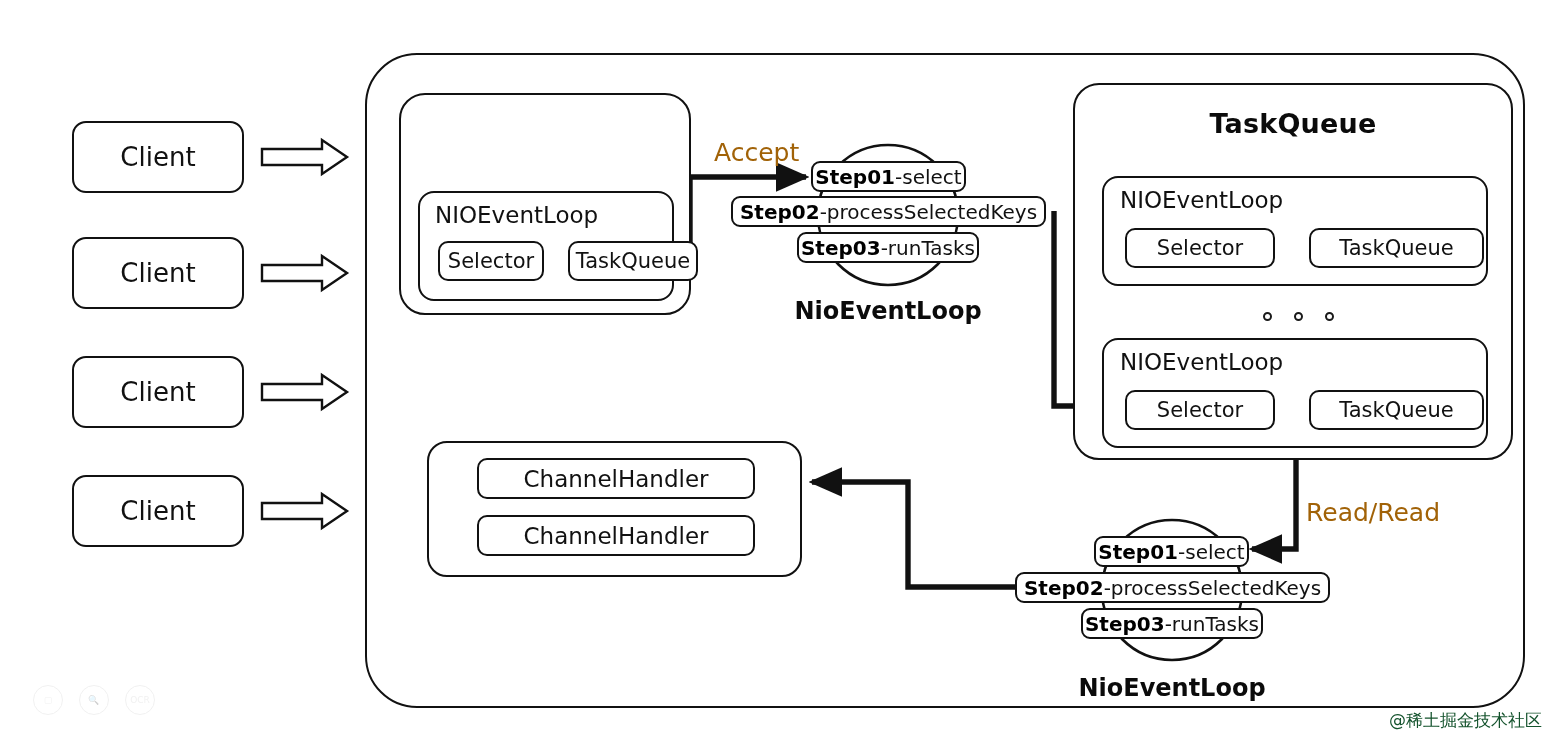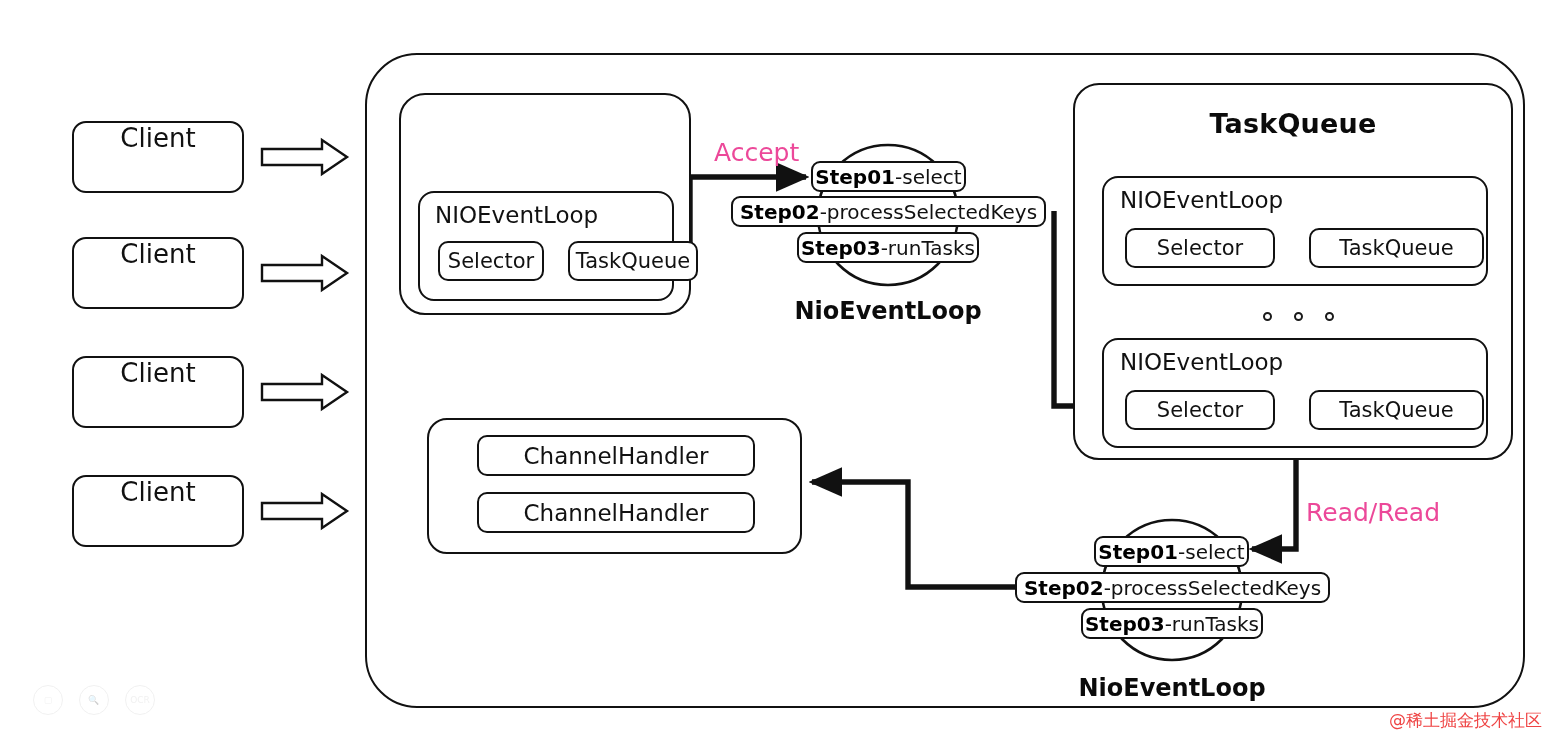--- a/index.html
+++ b/index.html
@@ -17,20 +17,21 @@
   svg.layer{
     position:absolute;
     left:0;top:0;
     width:1552px;height:738px;
     pointer-events:none;
   }
   .node{
     position:absolute;
     box-sizing:border-box;
     display:flex;
+    align-items:center;
     justify-content:center;
     background:#ffffff;
     border:2.4px solid #111111;
     color:#111111;
     white-space:nowrap;
   }
   .outer-container{
     position:absolute;
     box-sizing:border-box;
     border:2.2px solid #111111;
@@ -91,21 +92,21 @@
     justify-content:center;
     white-space:nowrap;
     font-size:20px;
     color:#111111;
     padding:0 9px;
     z-index:6;
   }
   .step b{font-weight:bold;color:#000;text-align:right;}
   .edge-label{
     position:absolute;
-    color:#ec4899;
+    color:#a16207;
     white-space:nowrap;
     z-index:7;
   }
   .loop-caption{
     position:absolute;
     left:0;right:0;
     text-align:center;
     font-weight:bold;
     color:#0b0b0b;
     white-space:nowrap;
@@ -134,21 +135,21 @@
     border:1.6px solid #cfcfcf;
     border-radius:50%;
     box-sizing:border-box;
     display:flex;align-items:center;justify-content:center;
     color:#cfcfcf;
     font-size:9px;
   }
   .wm-right{
     position:absolute;
     right:10px;bottom:6px;
-    color:#ef4444;
+    color:#14532d;
     font-size:17px;
     white-space:nowrap;
     margin-left:20px;
   }
 </style>
 </head>
 <body>
 
 <div id="stage">
 
@@ -258,21 +259,21 @@
   <div class="step" style="left:1015px;top:572px;width:315px;height:31px;">
     <b>Step02</b>
       <span>-processSelectedKeys</span>
   </div>
   <div class="step" style="left:1081px;top:608px;width:182px;height:31px;">
     <b>Step03</b>
       <span>-runTasks</span>
   </div>
   <div class="loop-caption" style="left:1042px;width:260px;top:674px;font-size:24px;">NioEventLoop</div>
 
-  <div class="group-box" style="left:427px;top:418px;width:375px;height:136px;border-radius:20px;">
+  <div class="group-box" style="left:427px;top:441px;width:375px;height:136px;border-radius:20px;">
     <div class="pill" style="left:48px;top:15px;width:278px;height:41px;font-size:23px;">
       <span>ChannelHandler</span>
     </div>
     <div class="pill" style="left:48px;top:72px;width:278px;height:41px;font-size:23px;">
       <span>ChannelHandler</span>
     </div>
   </div>
 
   <div class="edge-label" style="left:714px;top:138px;font-size:25px;">Accept</div>
   <div class="edge-label" style="left:1306px;top:498px;font-size:25px;">Read/Read</div>

